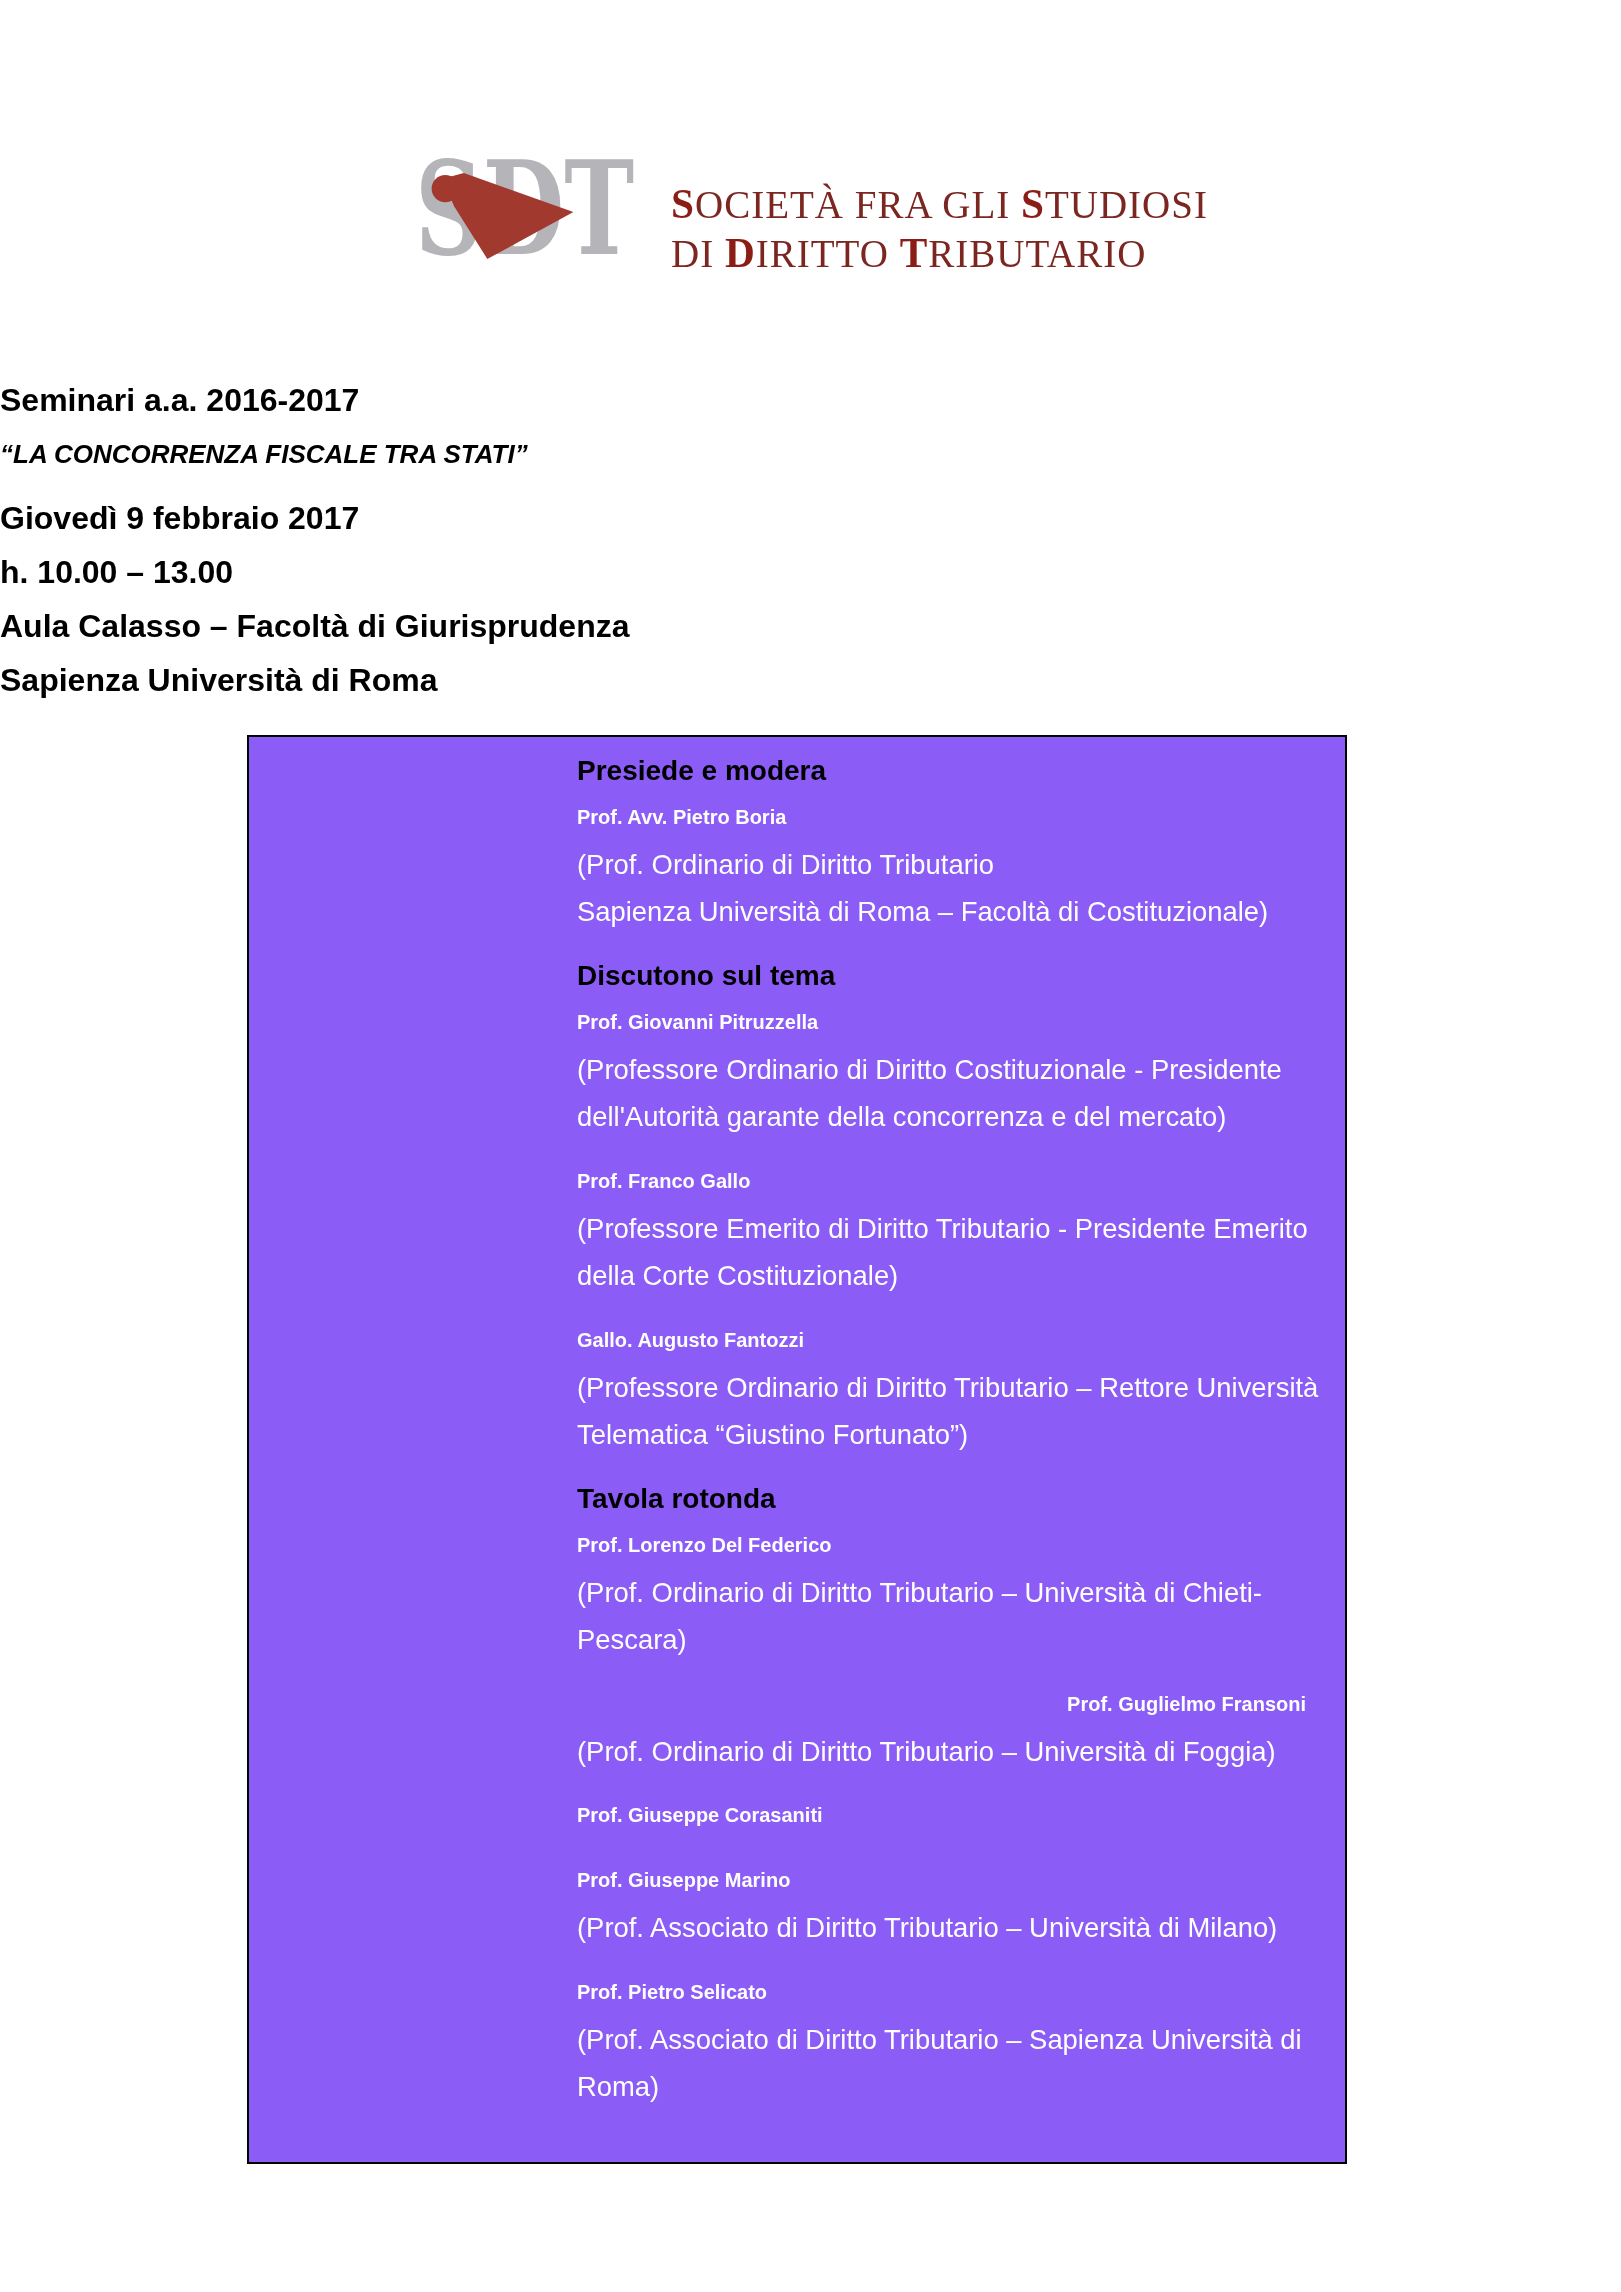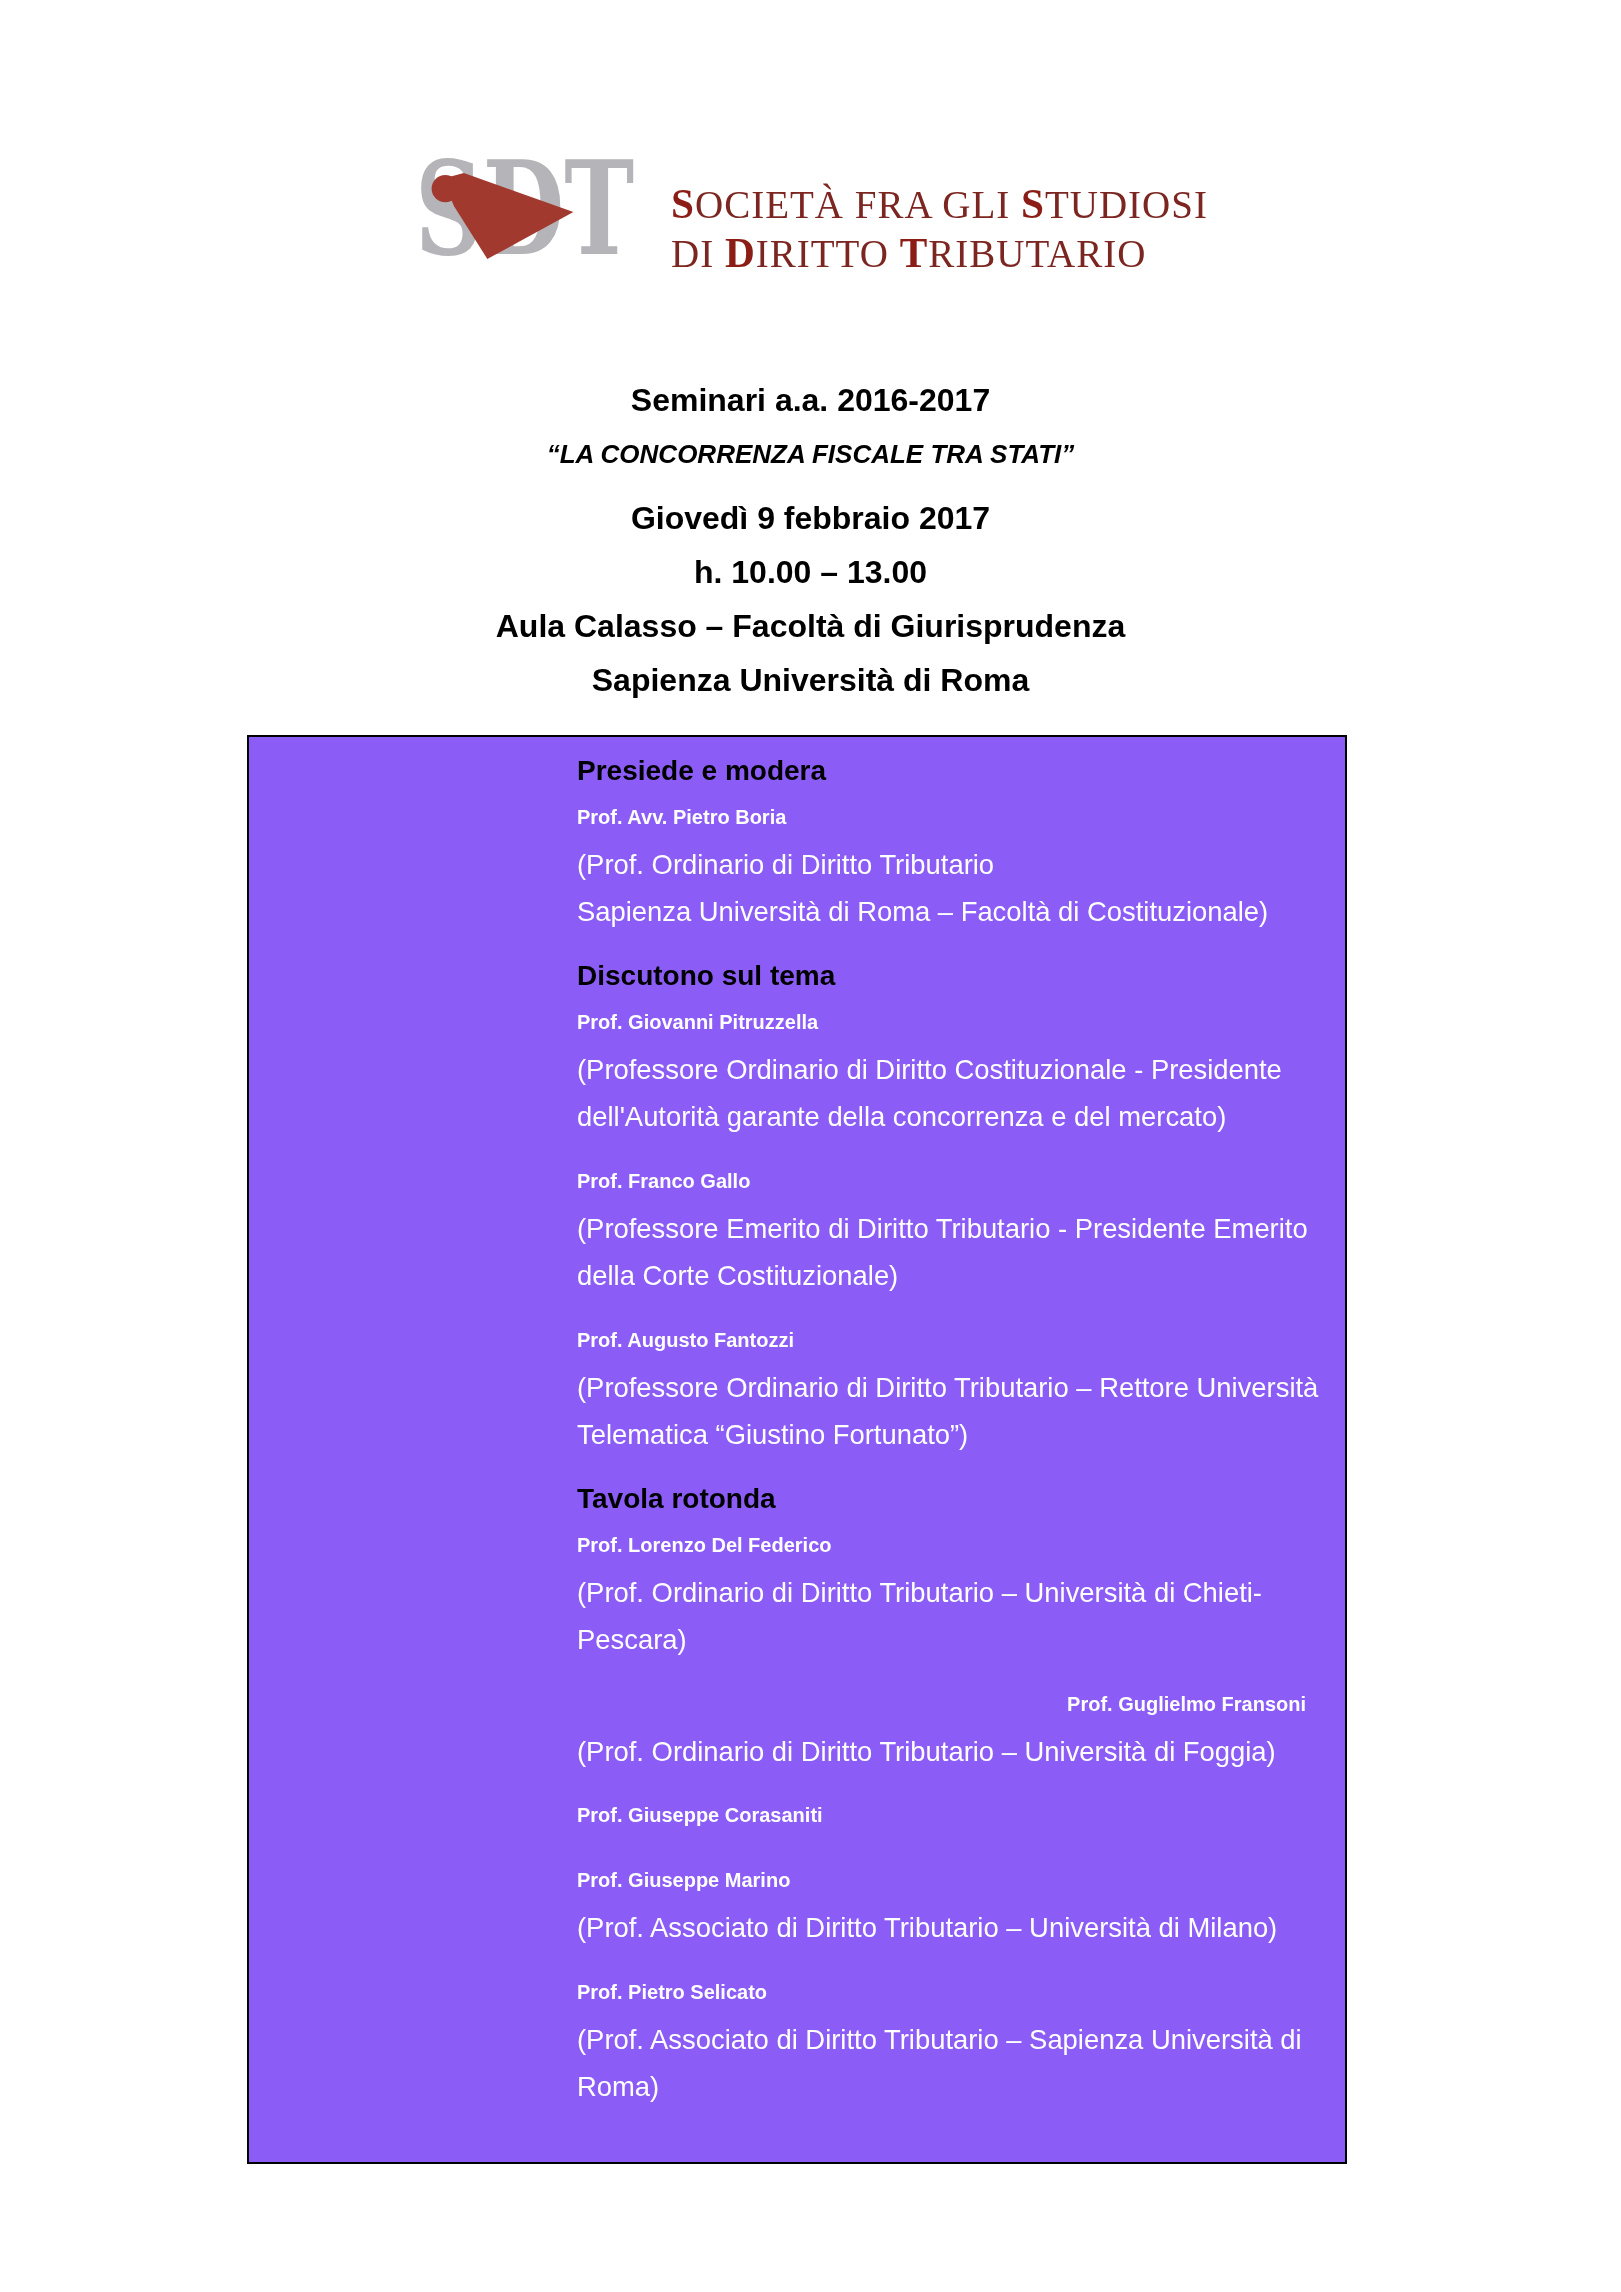--- a/index.html
+++ b/index.html
@@ -22,21 +22,21 @@
     font-family:"Liberation Serif", serif;
     font-size:39px; line-height:49px;
     letter-spacing:1px;
     white-space:nowrap;
   }
   .org-name b { font-size:1.06em; }
 
   
   .header-block {
     position:absolute; top:373px; left:0; width:100%;
-    text-align:center; color:#000000;
+    color:#000000;
     font-weight:bold; font-size:32px;
   }
   .header-block .line { line-height:54px; white-space:nowrap; }
   .header-block .title { font-size:26px; font-style:italic; margin-bottom:9.8px; }
 
   
   .program-box {
     position:absolute; left:247px; top:735px;
     width:1100px; height:1429px;
     box-sizing:border-box;
@@ -87,21 +87,21 @@
       <div class="pline name" style="color: rgb(255, 255, 255);">Prof. Giovanni Pitruzzella</div>
       <div class="pline detail" style="color: rgb(255, 255, 255);">(Professore Ordinario di Diritto Costituzionale - Presidente</div>
       <div class="pline detail" style="color: rgb(255, 255, 255);">dell'Autorità garante della concorrenza e del mercato)</div>
     </div>
     <div class="group">
       <div class="pline name" style="color: rgb(255, 255, 255);">Prof. Franco Gallo</div>
       <div class="pline detail" style="color: rgb(255, 255, 255);">(Professore Emerito di Diritto Tributario - Presidente Emerito</div>
       <div class="pline detail" style="color: rgb(255, 255, 255);">della Corte Costituzionale)</div>
     </div>
     <div class="group">
-      <div class="pline name" style="color: rgb(255, 255, 255);">Prof. Augusto Fantozzi</div>
+      <div class="pline name" style="color: rgb(255, 255, 255);">Gallo. Augusto Fantozzi</div>
       <div class="pline detail" style="color: rgb(255, 255, 255);">(Professore Ordinario di Diritto Tributario – Rettore Università</div>
       <div class="pline detail" style="color: rgb(255, 255, 255);">Telematica “Giustino Fortunato”)</div>
     </div>
     <div class="group">
       <div class="pline heading" style="color: rgb(0, 0, 0);">Tavola rotonda</div>
       <div class="pline name" style="color: rgb(255, 255, 255);">Prof. Lorenzo Del Federico</div>
       <div class="pline detail" style="color: rgb(255, 255, 255);">(Prof. Ordinario di Diritto Tributario – Università di Chieti-</div>
       <div class="pline detail" style="color: rgb(255, 255, 255);">Pescara)</div>
     </div>
     <div class="group">

